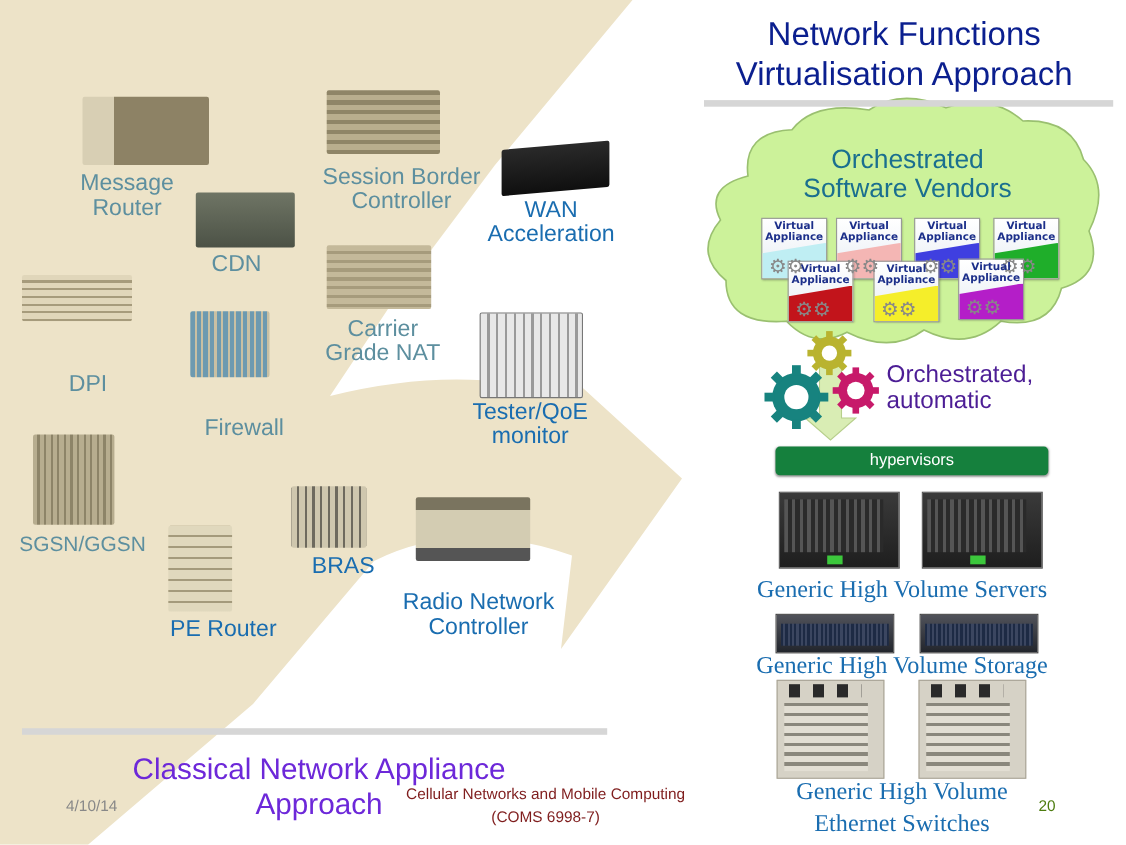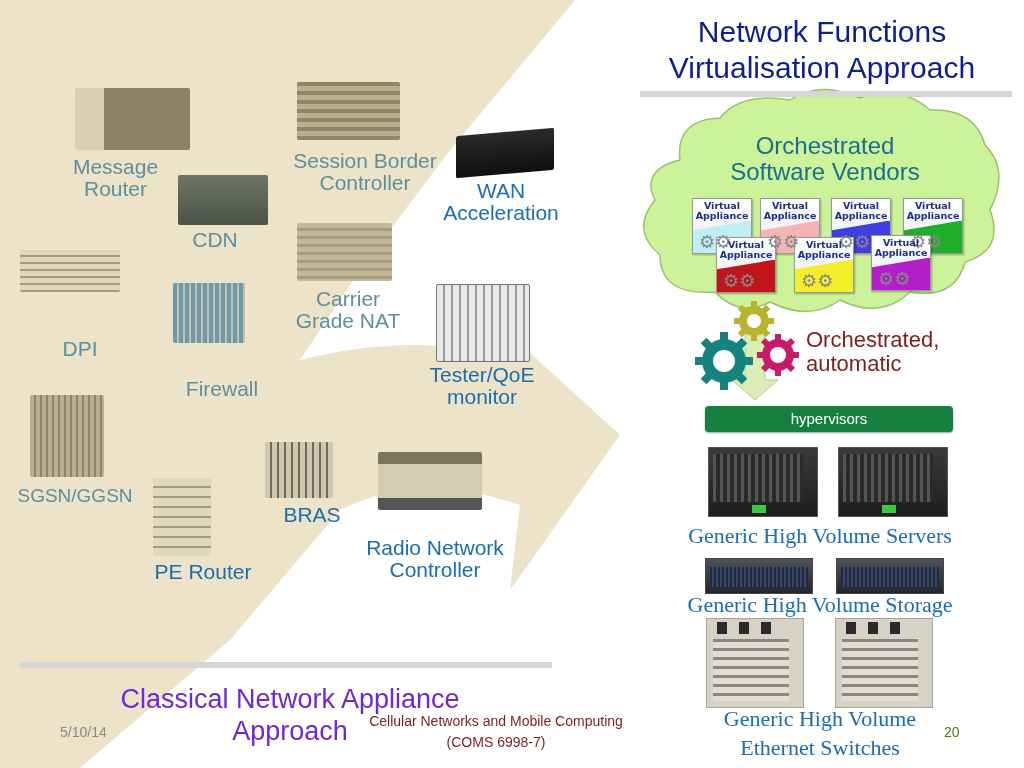--- a/index.html
+++ b/index.html
@@ -10,21 +10,21 @@
   .faded { color:#5d8f9f; }
   .blue { color:#1a6db0; }
   .dev { position:absolute; border-radius:2px; }
   .title-right { position:absolute; left:620px; top:14px; width:404px; text-align:center; color:#0b1f8f; font-size:30px; line-height:1.2; }
   .rule { position:absolute; background:#d6d6d6; height:6px; }
   .cloud-title { position:absolute; left:680px; top:133px; width:290px; text-align:center; color:#1a6f8f; font-size:24px; line-height:1.08; }
   .va { position:absolute; width:58px; height:54px; border:1px solid #999; background:linear-gradient(180deg,#ffffff 0%, #e6ecf3 100%); overflow:hidden; box-shadow:1px 1px 2px rgba(0,0,0,0.3); }
   .va .swatch { position:absolute; left:0; right:0; bottom:0; height:60%; clip-path:polygon(0 30%,100% 0,100% 100%,0 100%); }
   .va .vtxt { position:absolute; left:0; right:0; top:2px; text-align:center; font-family:"DejaVu Sans", sans-serif; font-weight:bold; font-size:9.5px; line-height:1.05; color:#1c2f8a; z-index:2; }
   .va .gear { position:absolute; bottom:2px; left:6px; font-size:18px; color:#888; z-index:2; line-height:1; }
-  .orch { position:absolute; left:806px; top:328px; color:#7f1d1d; font-size:22px; line-height:1.08; }
+  .orch { position:absolute; left:806px; top:328px; color:#4c1d95; font-size:22px; line-height:1.08; }
   .hyper { position:absolute; left:705px; top:406px; width:248px; height:26px; background:#15803d; border-radius:4px; color:#ffffff; text-align:center; font-size:15px; line-height:26px; box-shadow:0 1px 2px rgba(0,0,0,0.4); }
   .gen { position:absolute; color:#1a6db0; font-size:22px; text-align:center; line-height:1.18; white-space:nowrap;font-family:Liberation Serif, serif; }
   .footer-date { position:absolute; left:60px; top:724px; color:#888; font-size:14px; }
   .footer-course { position:absolute; left:341px; top:711px; width:310px; text-align:center; color:#7f1d1d; font-size:14px; line-height:1.5; }
   .footer-page { position:absolute; left:944px; top:724px; color:#4d7c0f; font-size:14px; }
   .left-title { position:absolute; left:80px; top:683px; width:420px; text-align:center; color:#6d28d9; font-size:27px; line-height:1.2; }
   .server { position:absolute; background:linear-gradient(180deg,#3a3a3a,#1e1e1e); border:1px solid #555; }
   .server .slots { position:absolute; left:4px; right:14px; top:6px; bottom:14px; background:repeating-linear-gradient(90deg,#555 0 3px,#2a2a2a 3px 7px); }
   .server .led { position:absolute; left:40%; bottom:3px; width:14px; height:8px; background:#3cc83c; }
   .storage { position:absolute; background:linear-gradient(180deg,#50525a,#22252c); border:1px solid #444; }
@@ -255,18 +255,18 @@
   </div>
 <div class="switch" style="left:835px; top:618px; width:96px; height:88px;">
     <div class="top"></div>
     <div class="ports"></div>
   </div>
 <div class="gen" style="left:640px; top:705px; width:360px; line-height:1.3;">
   <div>Generic High Volume</div>
   <div>Ethernet Switches</div>
 </div>
 
-<div class="footer-date">5/10/14</div>
+<div class="footer-date">4/10/14</div>
 <div class="footer-course">
   <div>Cellular Networks and Mobile Computing</div>
   <div>(COMS 6998-7)</div>
 </div>
 <div class="footer-page">20</div>
 
 </body></html>

